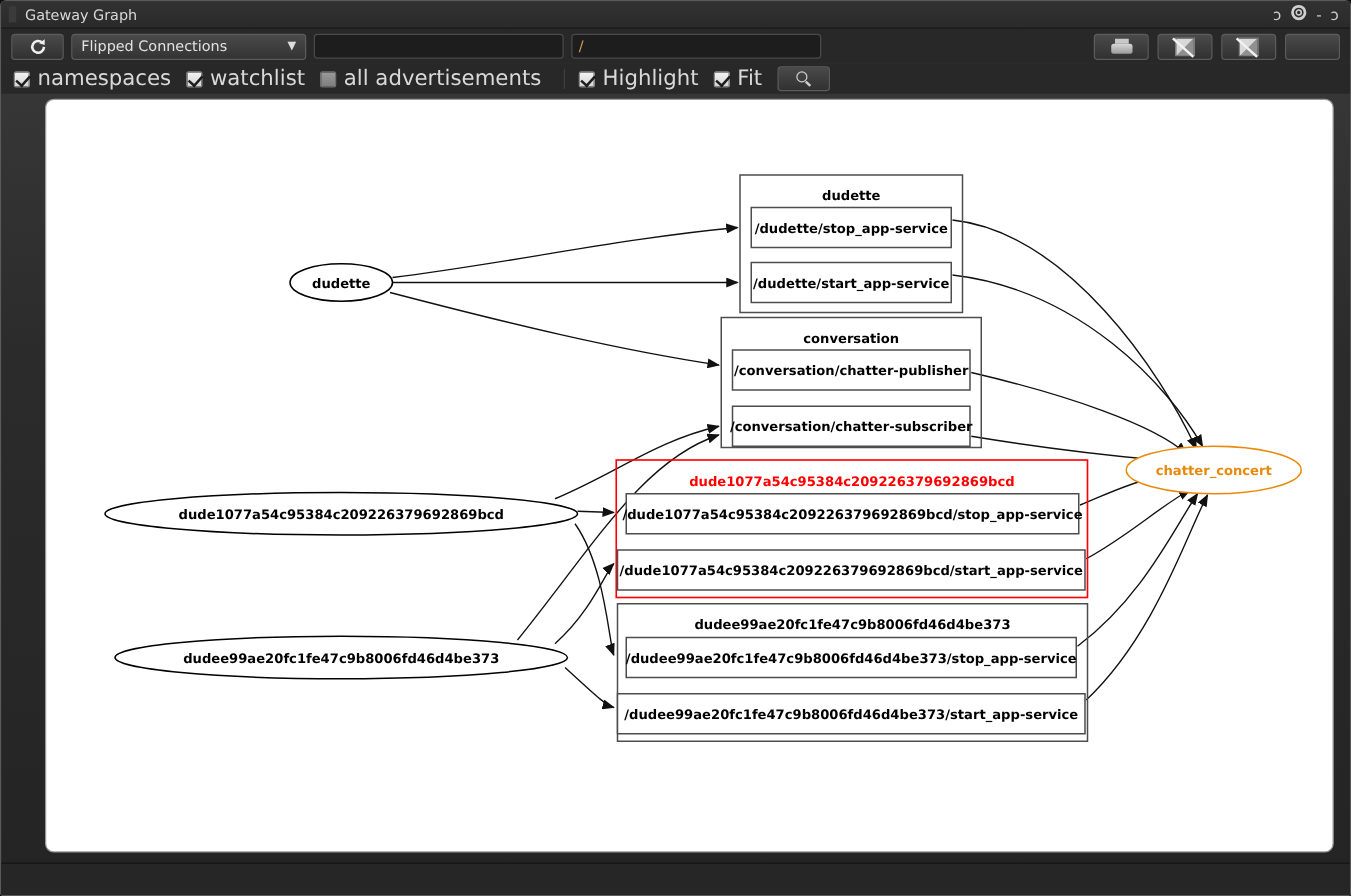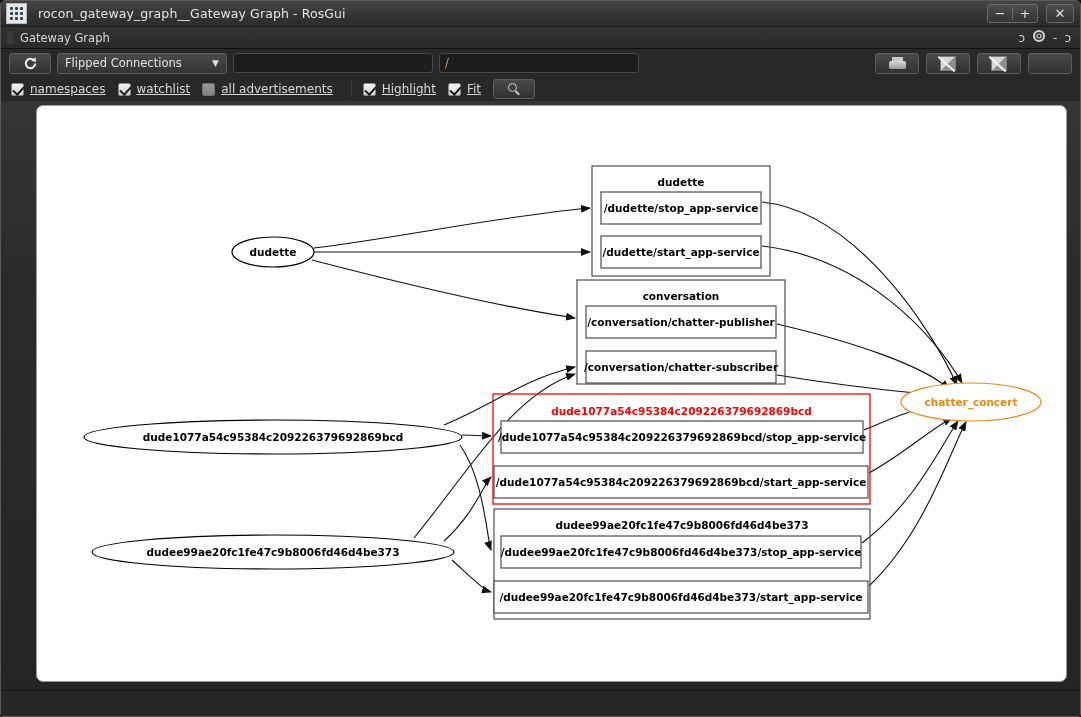--- a/index.html
+++ b/index.html
@@ -77,21 +77,21 @@
   }
   .tb-btn {
     height: 21px; min-width: 40px;
     background: linear-gradient(#4a4a4a, #313131);
     border: 1px solid #5c5c5c; border-radius: 3px;
     display:flex; align-items:center; justify-content:center;
     color:#ddd; font-size:12px; cursor:pointer;
   }
   .tb-btn.refresh { width: 42px; }
   .combo {
-    height: 21px; width: 170px;
+    height: 21px; width: 188px;
     background: linear-gradient(#4a4a4a, #333);
     border: 1px solid #5c5c5c; border-radius: 3px;
     display:flex; align-items:center; justify-content:space-between;
     padding: 0 7px; color: #e2e2e2; font-size: 11.5px; cursor:pointer;
   }
   .combo .chev { font-size: 9px; color:#ddd; }
   .tfield {
     height: 20px; background: #1d1d1d;
     border: 1px solid #4a4a4a; border-radius: 3px;
     color: #d0a050; font-size: 11.5px;
@@ -134,21 +134,21 @@
     background: linear-gradient(#f2f2f2,#d6d6d6);
     border: 1px solid #8a8a8a;
     position: relative;
   }
   .cb.off .box { background: linear-gradient(#9a9a9a,#7e7e7e); border-color:#6f6f6f; }
   .cb .box.checked::after {
     content:""; position:absolute; left:3px; top:0px;
     width:5px; height:9px; border:solid #1d1d1d;
     border-width: 0 2px 2px 0; transform: rotate(42deg);
   }
-  .cb .lbl { color:#d9d9d9; font-size: 12px; text-decoration: underline; }
+  .cb .lbl { color:#d9d9d9; font-size: 17px; }
   .vsep { width:1px; height:16px; background:#3f3f3f; margin: 0 6px; }
   .zoom-btn {
     width: 42px; height: 20px;
     background: linear-gradient(#4a4a4a,#313131);
     border: 1px solid #5c5c5c; border-radius: 3px;
     display:flex; align-items:center; justify-content:center; cursor:pointer;
   }
   .mag { position: relative; width:12px; height:12px; }
   .mag .ring { position:absolute; width:9px; height:9px; border:1.6px solid #cfcfcf; border-radius:50%; left:0; top:0;}
   .mag .hand { position:absolute; width:5px; height:1.8px; background:#cfcfcf; left:7px; top:9px; transform:rotate(43deg);}
@@ -167,44 +167,20 @@
     position: relative;
   }
   .statusbar { flex: 0 0 26px; height: 26px; background: #262626; border-top:1px solid #151515;}
   svg text { font-family: "DejaVu Sans", "Liberation Sans", sans-serif; font-weight: bold; }
 </style>
 </head>
 <body>
 
 <div class="window">
 
-  <div class="titlebar">
-    <div class="app-icon">
-      <i></i>
-        <i></i>
-        <i></i>
-        <i></i>
-        <i></i>
-        <i></i>
-        <i></i>
-        <i></i>
-        <i></i>
-    </div>
-    <div class="title-text">rocon_gateway_graph__Gateway Graph - RosGui</div>
-    <div class="win-btns">
-      <div class="win-grp">
-        <span>─</span>
-        <div class="win-sep"></div>
-        <span>+</span>
-      </div>
-      <div class="win-grp win-close">
-        <span>✕</span>
-      </div>
-    </div>
-  </div>
 
   <div class="dockbar">
     <div class="dock-accent"></div>
     <div class="dock-title">Gateway Graph</div>
     <div class="dock-ctrls">
       <span class="ic">ɔ</span>
       <span class="ic">
         <svg width="14" height="14" viewBox="0 0 14 14" aria-hidden="true">
           <circle cx="7" cy="7" r="5" fill="none" stroke="#cfcfcf" stroke-width="2.2"></circle>
           <circle cx="7" cy="7" r="2" fill="none" stroke="#cfcfcf" stroke-width="1.2"></circle>

